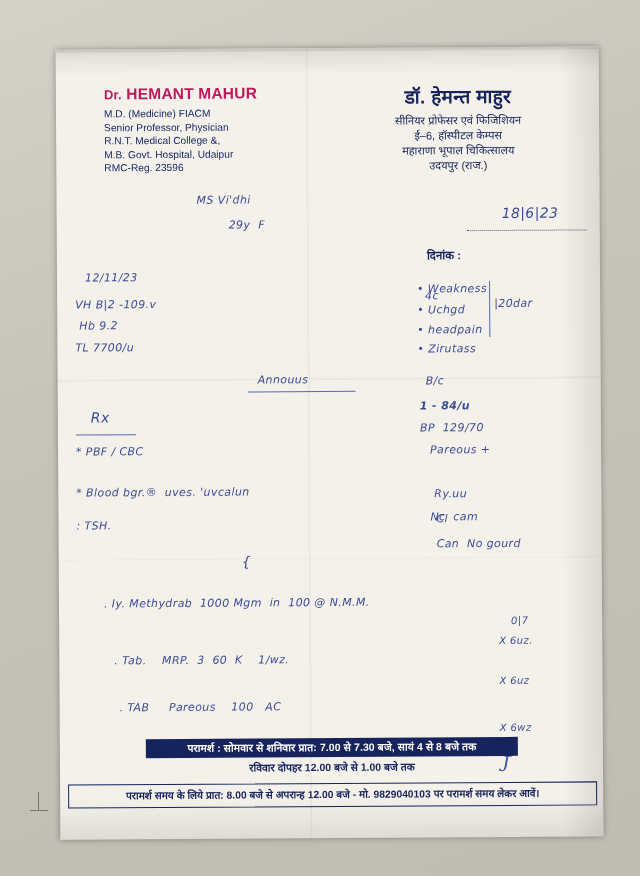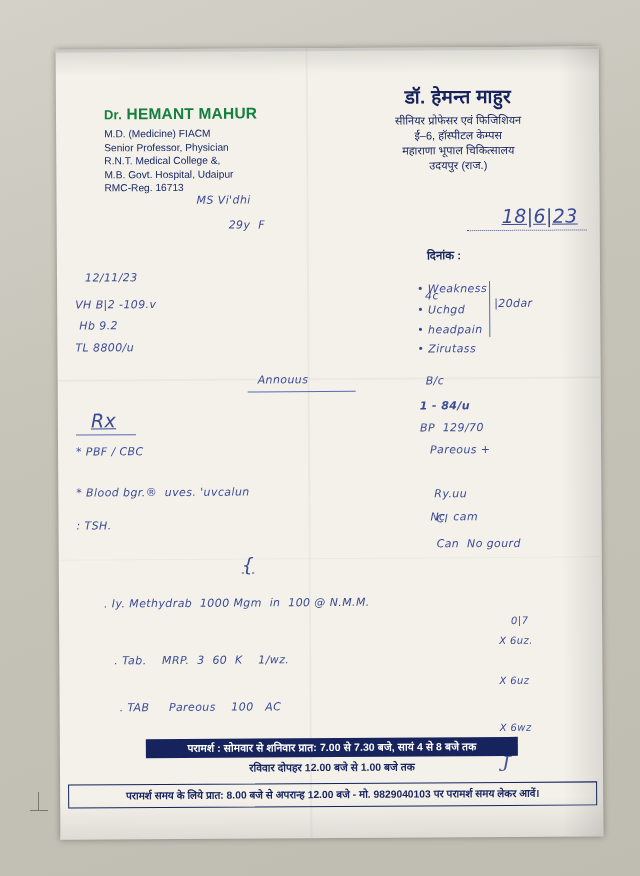--- a/index.html
+++ b/index.html
@@ -51,23 +51,22 @@
   .lh-left {
     position: absolute;
     left: 48px;
     top: 36px;
     color: #1b2a66;
   }
   .doc-name {
     font-size: 15.5px;
     font-weight: bold;
     letter-spacing: 0.2px;
-    color: #15803d;
+    color: #be185d;
     white-space: nowrap;
-    margin-top: 20px;
   }
   .doc-name .pre { font-size: 13px; }
   .cred {
     font-size: 10.2px;
     line-height: 13.5px;
     color: #1b2a66;
     margin-top: 4px;
   }
   .lh-right {
     position: absolute;
@@ -91,21 +90,21 @@
   .hw {
     position: absolute;
     color: #2b3c8f;
     font-family: "DejaVu Sans", sans-serif;
     font-size: 11px;
     font-style: italic;
     white-space: pre;
     letter-spacing: 0.4px;
     opacity: 0.92;
   }
-  .hw.big { font-size: 19px; text-decoration: underline; }
+  .hw.big { font-size: 14px; }
   .hw.sm { font-size: 10px; }
   .label-hi {
     position: absolute;
     color: #16235c;
     font-size: 11.5px;
     font-weight: bold;
     margin-top: 28px;
   }
   .dotline {
     position: absolute;
@@ -204,21 +203,21 @@
       <div class="lh-left">
         <div class="doc-name">
           <span class="pre">Dr.</span>
           <span>HEMANT MAHUR</span>
         </div>
         <div class="cred">
           <div>M.D. (Medicine) FIACM</div>
           <div>Senior Professor, Physician</div>
           <div>R.N.T. Medical College &amp;,</div>
           <div>M.B. Govt. Hospital, Udaipur</div>
-          <div>RMC-Reg. 16713</div>
+          <div>RMC-Reg. 23596</div>
         </div>
       </div>
       <div class="lh-right">
         <div class="doc-name-hi">डॉ. हेमन्त माहुर</div>
         <div class="cred-hi">
           <div>सीनियर प्रोफेसर एवं फिजिशियन</div>
           <div>ई–6, हॉस्पीटल केम्पस</div>
           <div>महाराणा भूपाल चिकित्सालय</div>
           <div>उदयपुर (राज.)</div>
         </div>
@@ -228,21 +227,21 @@
     <div class="hw" style="left:140px;top:145px;">MS Vi'dhi</div>
     <div class="hw" style="left:172px;top:170px;">29y  F</div>
 
     <div class="label-hi" style="left:370px;top:172px;">दिनांक :</div>
     <div class="dotline" style="left:410px;top:183px;width:120px;"></div>
     <div class="hw big" style="left:445px;top:158px;">18|6|23</div>
 
     <div class="hw" style="left:28px;top:222px;">12/11/23</div>
     <div class="hw" style="left:18px;top:249px;">VH B|2 -109.v</div>
     <div class="hw" style="left:22px;top:270px;">Hb 9.2</div>
-    <div class="hw" style="left:18px;top:292px;">TL 8800/u</div>
+    <div class="hw" style="left:18px;top:292px;">TL 7700/u</div>
 
     <div class="hw" style="left:200px;top:325px;">Annouus</div>
     <div class="uline" style="left:190px;top:343px;width:108px;"></div>
 
     <div class="hw big" style="left:33px;top:360px;">Rx</div>
     <div class="uline" style="left:18px;top:385px;width:60px;"></div>
 
     <div class="hw" style="left:18px;top:396px;">* PBF / CBC</div>
     <div class="hw" style="left:18px;top:437px;">* Blood bgr.®  uves. 'uvcalun</div>
     <div class="hw" style="left:18px;top:470px;">: TSH.</div>

